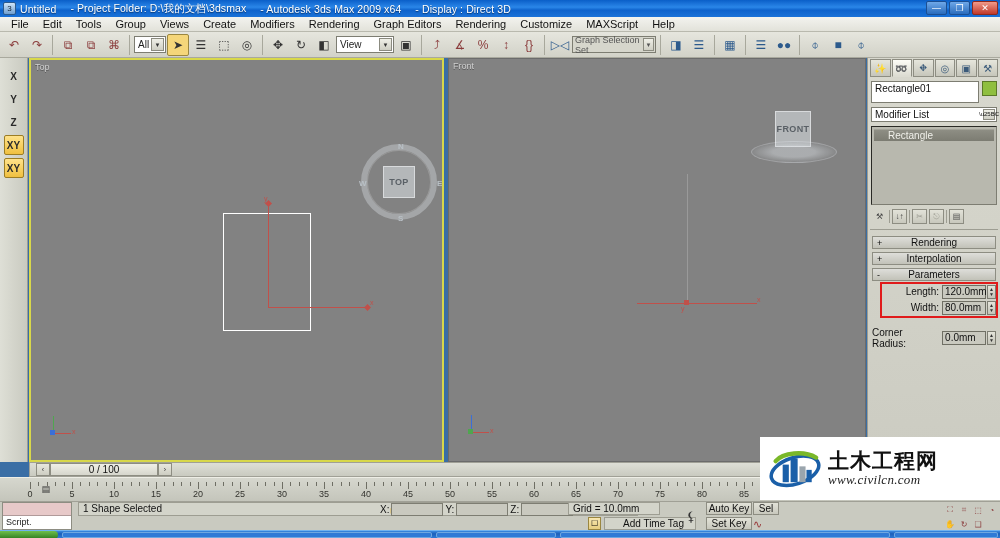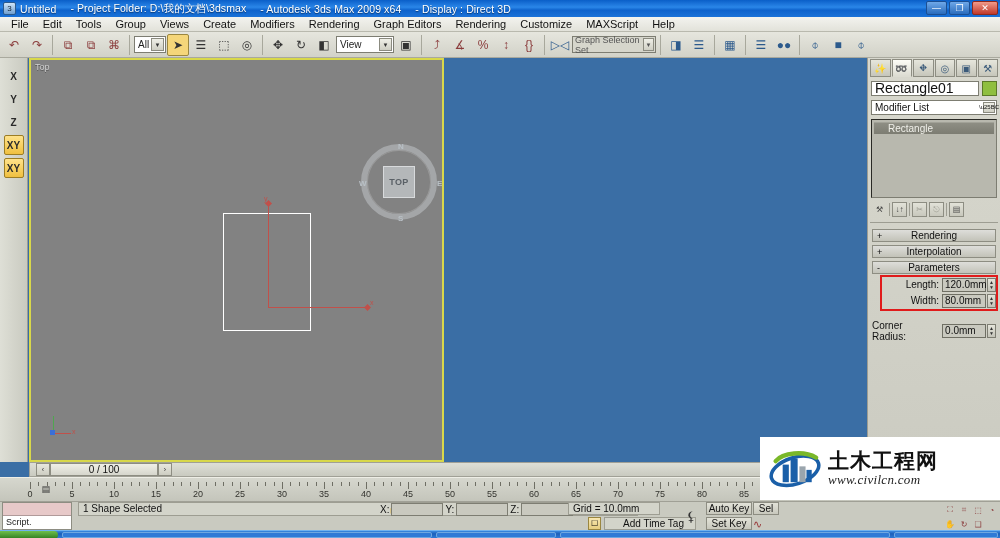--- a/index.html
+++ b/index.html
@@ -135,22 +135,22 @@
   }
   .cp-tabs { display:flex; height:19px; padding: 1px 2px 0 2px; gap:1px; }
   .cp-tab {
     flex:1; height:18px; border:1px solid #8d8d82;
     background: linear-gradient(to bottom,#e6e6dc,#c6c6bb);
     display:flex; align-items:center; justify-content:center;
   }
   .cp-tab.active { background: linear-gradient(to bottom,#fdfdf6,#dcdcd2); border-bottom-color:#dcdcd2; }
   .cp-name-row { display:flex; margin: 4px 3px 0 3px; gap:3px; }
   .cp-name {
-    flex:1; height:15px; background:#fff; border:1px solid #7d7d72;
-    font-size:14px; padding-left:3px; line-height:13px; color:#111;
+    flex:1; height:22px; background:#fff; border:1px solid #7d7d72;
+    font-size:10px; padding-left:3px; line-height:13px; color:#111;
   }
   .cp-color { width:15px; height:15px; background:#8fbf3f; border:1px solid #5b7a28; }
   .cp-modlist {
     margin: 4px 3px 0 3px; height:15px; background:#fff; border:1px solid #7d7d72;
     font-size:10px; padding-left:3px; line-height:13px; position:relative; color:#111;
   }
   .cp-modlist .arrow {
     position:absolute; right:1px; top:1px; width:12px; height:11px;
     background: linear-gradient(to bottom,#efefe7,#cfcfc4); border:1px solid #8b8b80;
     display:flex; align-items:center; justify-content:center; font-size:6px;
@@ -462,20 +462,43 @@
     </div>
 
     <div class="tripod" style="left:14px; top:352px; width:34px; height:34px;">
       <div style="position:absolute; left:8px; top:4px; width:1px; height:18px; background:#4fa64f;"></div>
       <div style="position:absolute; left:8px; top:21px; width:18px; height:1px; background:#c0504a;"></div>
       <div style="position:absolute; left:5px; top:18px; width:5px; height:5px; background:#3a6fd8;"></div>
       <div class="ax-lbl" style="left:27px; top:16px;">x</div>
     </div>
   </div>
 
+  <div class="vp" id="vp-front">
+    <div class="vp-label">Front</div>
+
+    <div class="viewcube" style="left:300px; top:48px; width:110px; height:68px;">
+      <div class="vc-face" style="left:26px; top:4px; width:36px; height:36px;">FRONT</div>
+      <div class="vc-base" style="left:2px; top:34px; width:86px; height:22px;"></div>
+    </div>
+
+    <div class="tripod" style="left:188px; top:115px; width:130px; height:145px;">
+      <div style="position:absolute; left:50px; top:0px; width:1px; height:130px; background:#9a9a9a;"></div>
+      <div class="ax-line" style="left:0px; top:129px; width:120px; height:1px;"></div>
+      <div class="ax-line" style="left:47px; top:126px; width:5px; height:5px;"></div>
+      <div class="ax-lbl" style="left:44px; top:131px;">y</div>
+      <div class="ax-lbl" style="left:120px; top:122px;">x</div>
+    </div>
+
+    <div class="tripod" style="left:14px; top:352px; width:34px; height:34px;">
+      <div style="position:absolute; left:8px; top:4px; width:1px; height:18px; background:#3a6fd8;"></div>
+      <div style="position:absolute; left:8px; top:21px; width:18px; height:1px; background:#c0504a;"></div>
+      <div style="position:absolute; left:5px; top:18px; width:5px; height:5px; background:#4fa64f;"></div>
+      <div class="ax-lbl" style="left:27px; top:16px;">x</div>
+    </div>
+  </div>
 
   <div class="cmdpanel">
     <div class="cp-tabs" id="cptabs">
         <div class="cp-tab">
           <span style="font-size: 10px; color: rgb(58, 90, 122);">✨</span>
         </div>
         <div class="cp-tab active">
           <span style="font-size: 10px; color: rgb(58, 90, 122);">➿</span>
         </div>
         <div class="cp-tab">

